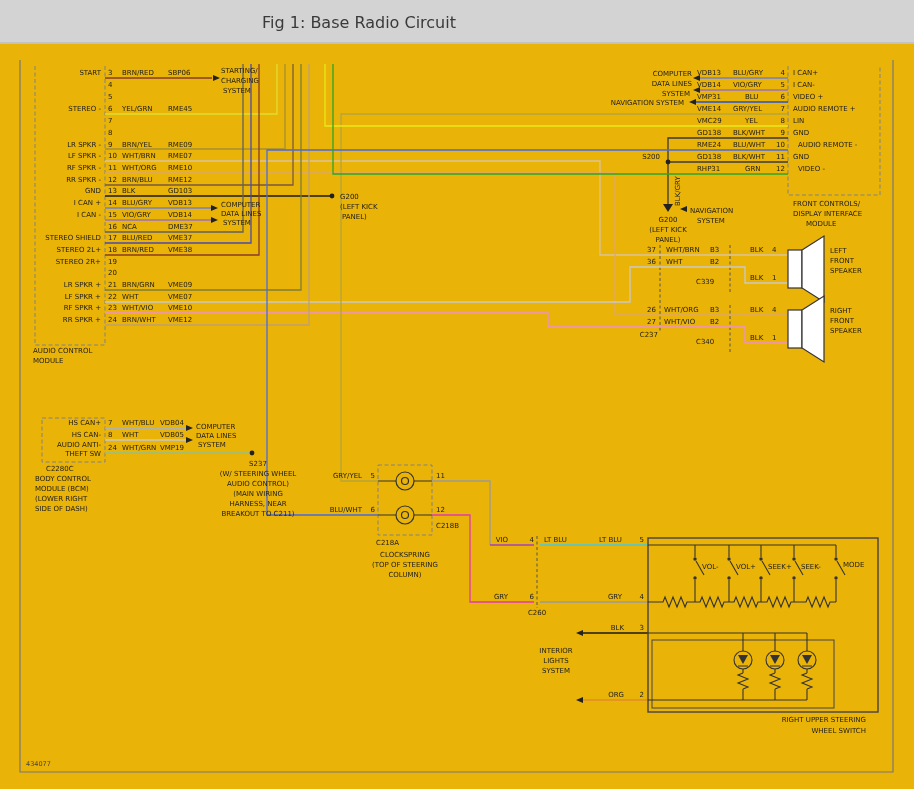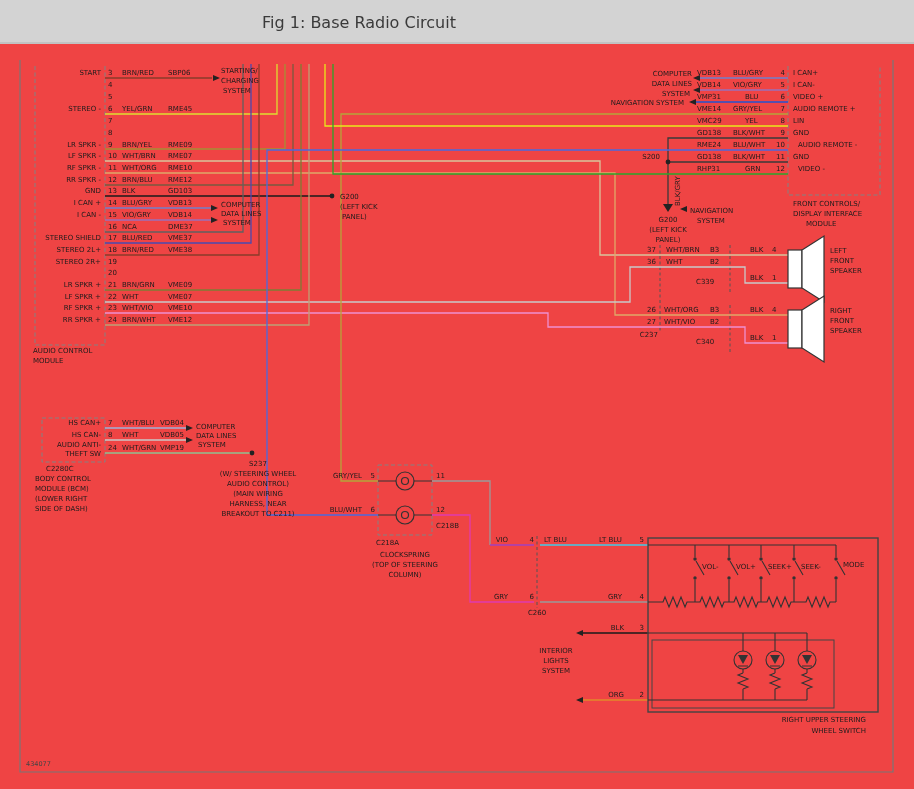--- a/index.html
+++ b/index.html
@@ -1,16 +1,16 @@
 <!DOCTYPE html>
 <html><head>
 <meta charset="utf-8">
 <style>
   html,body{margin:0;padding:0;background:#fff;}
-  .page{position:relative;width:914px;height:789px;background:#ef4444;overflow:hidden;}
+  .page{position:relative;width:914px;height:789px;background:#eab308;overflow:hidden;}
   svg text{font-family:"DejaVu Sans","Liberation Sans",sans-serif;}
   svg{display:block;}
 </style>
 </head>
 <body>
 
 <div class="page">
 <svg width="914" height="789" viewBox="0 0 914 789" xmlns="http://www.w3.org/2000/svg">
 
   <g>

